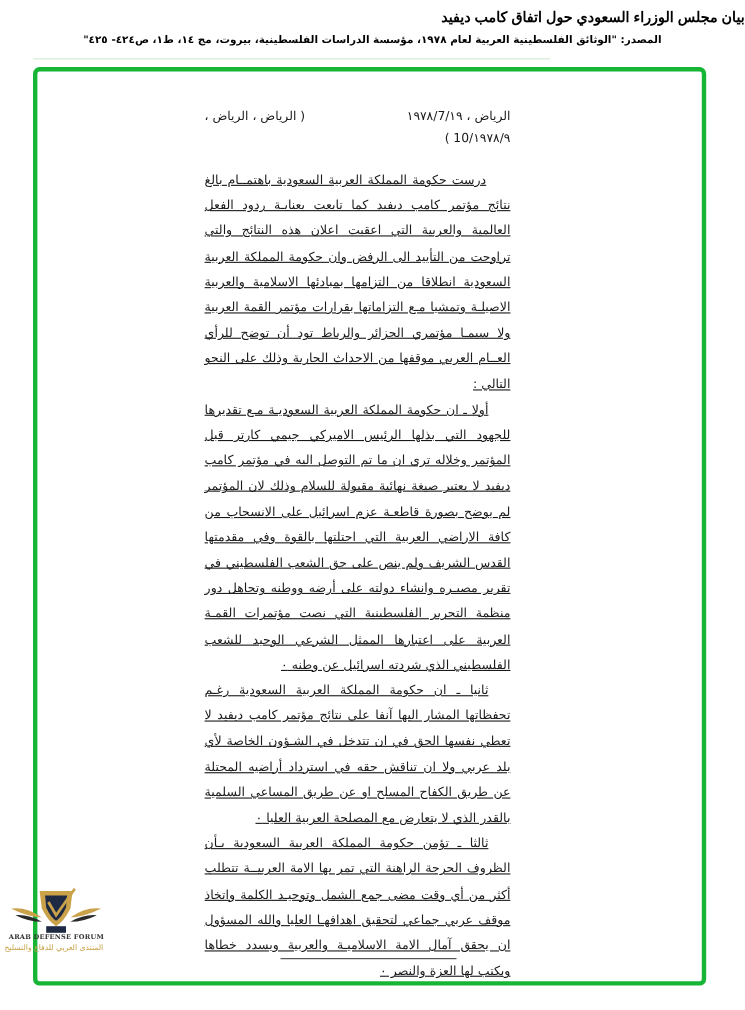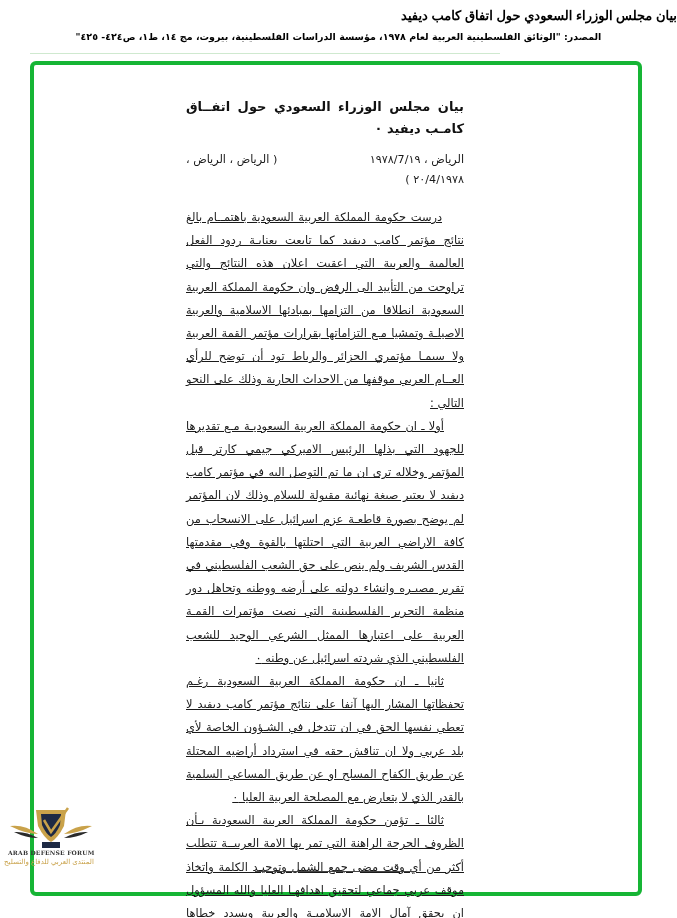--- a/index.html
+++ b/index.html
@@ -56,26 +56,25 @@
 </head>
 <body>
 
 <div class="header-title">بيان مجلس الوزراء السعودي حول اتفاق كامب ديفيد</div>
 <div class="header-source">المصدر: "الوثائق الفلسطينية العربية لعام ١٩٧٨، مؤسسة الدراسات الفلسطينية، بيروت، مج ١٤، ط١، ص٤٢٤- ٤٢٥"</div>
 <div class="header-rule"></div>
 
 <div class="frame"></div>
 
 <div class="doc">
-  <div class="doc-title">بيان مجلس الوزراء السعودي حول اتفــاق كامـب ديفيد ٠</div>
   <div class="dateline">
     <span>الرياض ، ١٩٧٨/7/١٩</span>
     <span>( الرياض ، الرياض ،</span>
   </div>
-  <div class="dateline-2">١٩٧٨/4/٢٠ )</div>
+  <div class="dateline-2">١٩٧٨/٩/10 )</div>
   <p class="para first">درست حكومة المملكة العربية السعودية باهتمــام بالغ نتائج مؤتمر كامب ديفيد كما تابعت بعنايـة ردود الفعل العالمية والعربية التي اعقبت اعلان هذه النتائج والتي تراوحت من التأييد الى الرفض وان حكومة المملكة العربية السعودية انطلاقا من التزامها بمبادئها الاسلامية والعربية الاصيلـة وتمشيا مـع التزاماتها بقرارات مؤتمر القمة العربية ولا سيمـا مؤتمري الجزائر والرباط تود أن توضح للرأي العــام العربي موقفها من الاحداث الجارية وذلك على النحو التالي :</p>
   <p class="para">أولا ـ ان حكومة المملكة العربية السعوديـة مـع تقديرها للجهود التي بذلها الرئيس الاميركي جيمي كارتر قبل المؤتمر وخلاله ترى ان ما تم التوصل اليه في مؤتمر كامب ديفيد لا يعتبر صيغة نهائية مقبولة للسلام وذلك لان المؤتمر لم يوضح بصورة قاطعـة عزم اسرائيل على الانسحاب من كافة الاراضي العربية التي احتلتها بالقوة وفي مقدمتها القدس الشريف ولم ينص على حق الشعب الفلسطيني في تقرير مصيـره وانشاء دولته على أرضه ووطنه وتجاهل دور منظمة التحرير الفلسطينية التي نصت مؤتمرات القمـة العربية على اعتبارها الممثل الشرعي الوحيد للشعب الفلسطيني الذي شردته اسرائيل عن وطنه ٠</p>
   <p class="para">ثانيا ـ ان حكومة المملكة العربية السعودية رغـم تحفظاتها المشار اليها آنفا على نتائج مؤتمر كامب ديفيد لا تعطي نفسها الحق في ان تتدخل في الشـؤون الخاصة لأي بلد عربي ولا ان تناقش حقه في استرداد أراضيه المحتلة عن طريق الكفاح المسلح او عن طريق المساعي السلمية بالقدر الذي لا يتعارض مع المصلحة العربية العليا ٠</p>
   <p class="para">ثالثا ـ تؤمن حكومة المملكة العربية السعودية بـأن الظروف الحرجة الراهنة التي تمر بها الامة العربيــة تتطلب أكثر من أي وقت مضى جمع الشمل وتوحيـد الكلمة واتخاذ موقف عربي جماعي لتحقيق اهدافهـا العليا والله المسؤول ان يحقق آمال الامة الاسلاميـة والعربية ويسدد خطاها ويكتب لها العزة والنصر ٠</p>
 </div>
 
 <div class="closing-rule"></div>
 
 <div class="watermark">
   <svg width="98" height="46" viewBox="0 0 98 46">

